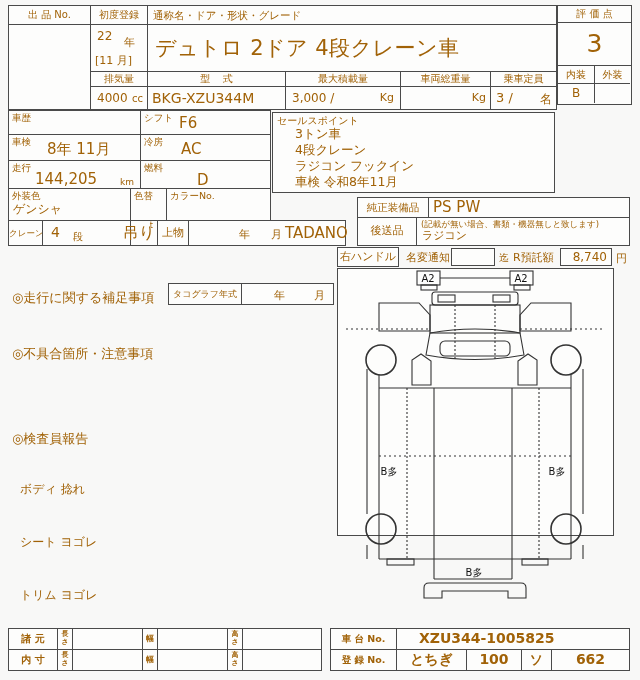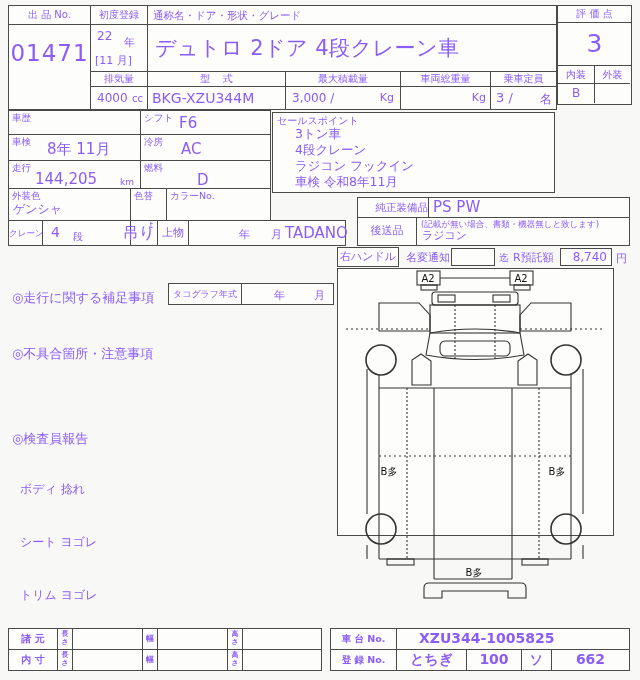--- a/index.html
+++ b/index.html
@@ -1,39 +1,38 @@
 <!DOCTYPE html>
 <html><head>
 <meta charset="utf-8">
 <style>
   html,body{margin:0;padding:0;background:#e9e9e9;}
   .sheet{
     position:relative;width:640px;height:680px;background:#f8f8f7;
-    font-family:"DejaVu Sans",sans-serif;color:#8b5cf6;overflow:hidden;
+    font-family:"DejaVu Sans",sans-serif;color:#a16207;overflow:hidden;
   }
   .cell{position:absolute;background:#fdfdfc;border:1px solid #4a4a4a;box-sizing:border-box;white-space:nowrap;}
   .b2{border-width:1.5px;}
   .txt{position:absolute;white-space:pre;}
   .hdr{font-size:10px;text-align:center;line-height:18px;}
   .sub{position:absolute;box-sizing:border-box;white-space:nowrap;}
   .lbl{position:absolute;top:1px;left:3px;font-size:9.5px;}
   svg text{font-family:"DejaVu Sans",sans-serif;}
   .flexrow{display:flex;height:100%;font-weight:bold;}
   .flexrow>div{box-sizing:border-box;border-left:1px solid #4a4a4a;overflow:hidden;}
   .flexrow>div:first-child{border-left:none;}
   .vlbl{font-size:7px;line-height:7.5px;text-align:center;padding-top:2px;white-space:normal;word-break:break-all;}
 </style>
 </head>
 <body>
 
 <div class="sheet">
 
   <div class="cell b2" style="left:8px;top:5px;width:83px;height:105px">
     <div class="sub hdr" style="left:0;top:0;width:100%;height:19px;border-bottom:1px solid #4a4a4a">出 品 No.</div>
-    <div class="sub" style="left:0;top:34px;width:100%;text-align:center;font-size:23px;letter-spacing:1px">01471</div>
   </div>
 
   <div class="cell" style="left:90px;top:5px;width:58px;height:20px">
     <div class="sub hdr" style="left:0;top:0;width:100%;line-height:17px">初度登録</div>
   </div>
   <div class="cell" style="left:90px;top:24px;width:58px;height:48px">
     <span class="txt" style="left:6px;top:4px;font-size:12px">22</span>
     <span class="txt" style="left:33px;top:10px;font-size:11px">年</span>
     <span class="txt" style="left:4px;top:28px;font-size:11px">[11 月]</span>
   </div>
@@ -141,21 +140,21 @@
     <div class="sub" style="left:4px;top:1px;font-size:10px">セールスポイント</div>
     <div class="sub" style="left:22px;top:13px;font-size:12.5px;line-height:16px">
       <div>3トン車</div>
       <div>4段クレーン</div>
       <div>ラジコン フックイン</div>
       <div>車検 令和8年11月</div>
     </div>
   </div>
 
   <div class="cell" style="left:357px;top:197px;width:72px;height:21px">
-    <div class="sub" style="left:0;top:0;width:100%;font-size:10.5px;text-align:right;line-height:19px">純正装備品</div>
+    <div class="sub" style="left:0;top:0;width:100%;font-size:10.5px;text-align:center;line-height:19px">純正装備品</div>
   </div>
   <div class="cell" style="left:428px;top:197px;width:202px;height:21px">
     <div class="sub" style="left:4px;top:0;font-size:15px;line-height:19px">PS PW</div>
   </div>
   <div class="cell" style="left:357px;top:217px;width:60px;height:29px">
     <div class="sub" style="left:0;top:0;width:100%;font-size:11px;text-align:center;line-height:26px">後送品</div>
   </div>
   <div class="cell" style="left:416px;top:217px;width:214px;height:29px">
     <span class="txt" style="left:4px;top:1px;font-size:8.5px">(記載が無い場合、書類・機器無しと致します)</span>
     <span class="txt" style="left:5px;bottom:2px;font-size:11px">ラジコン</span>

